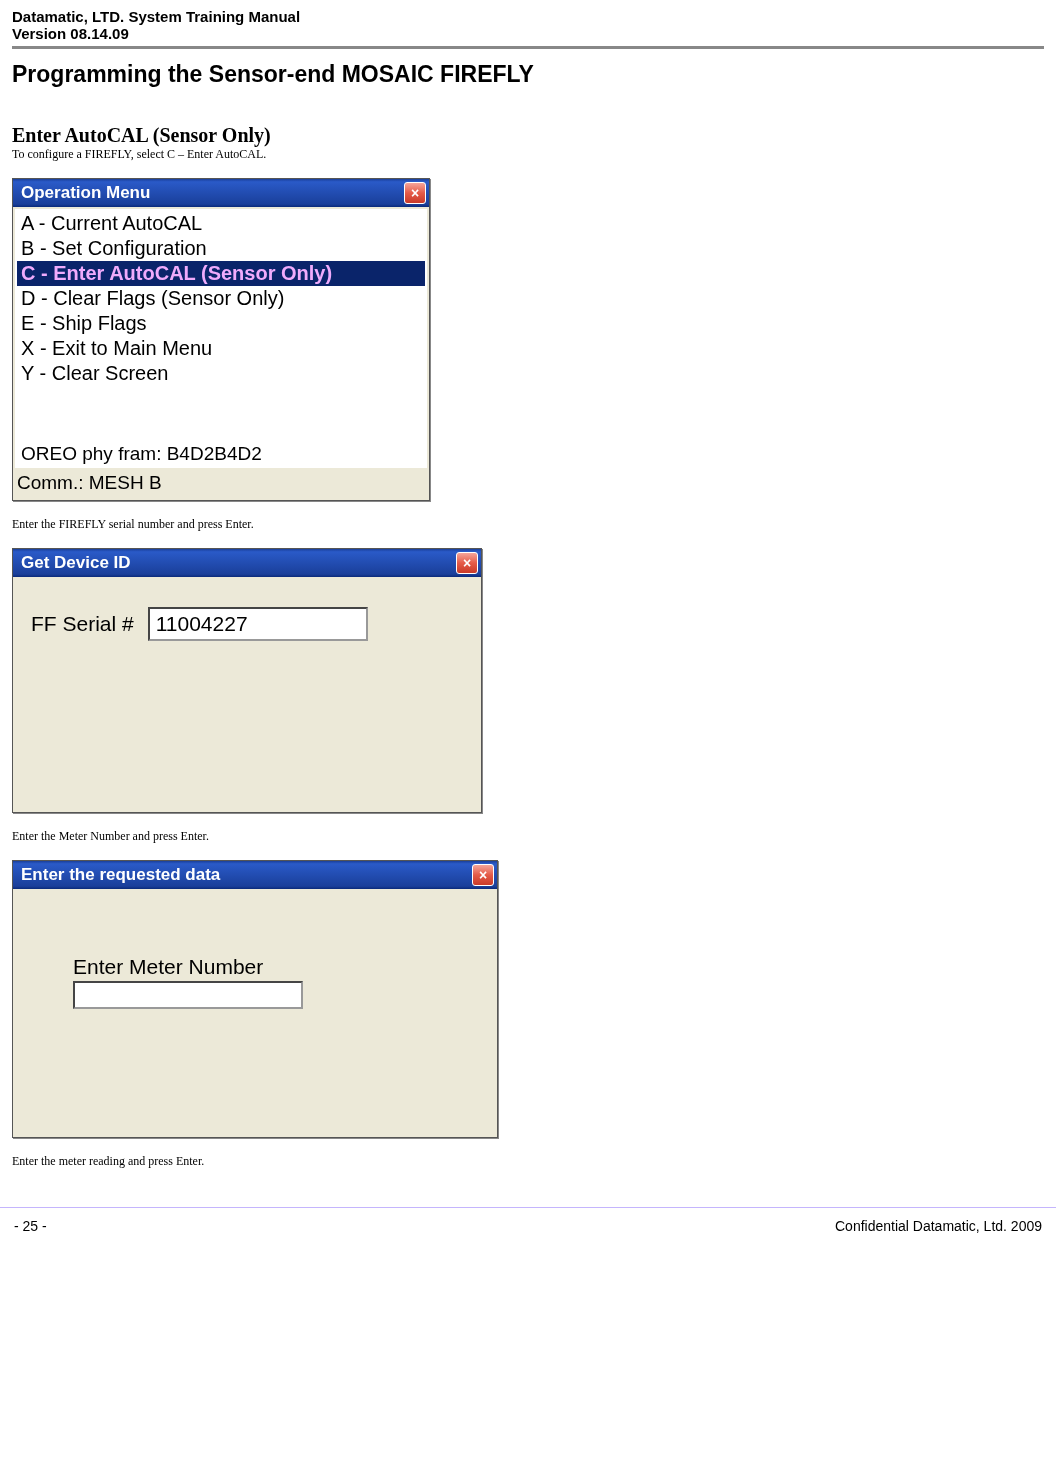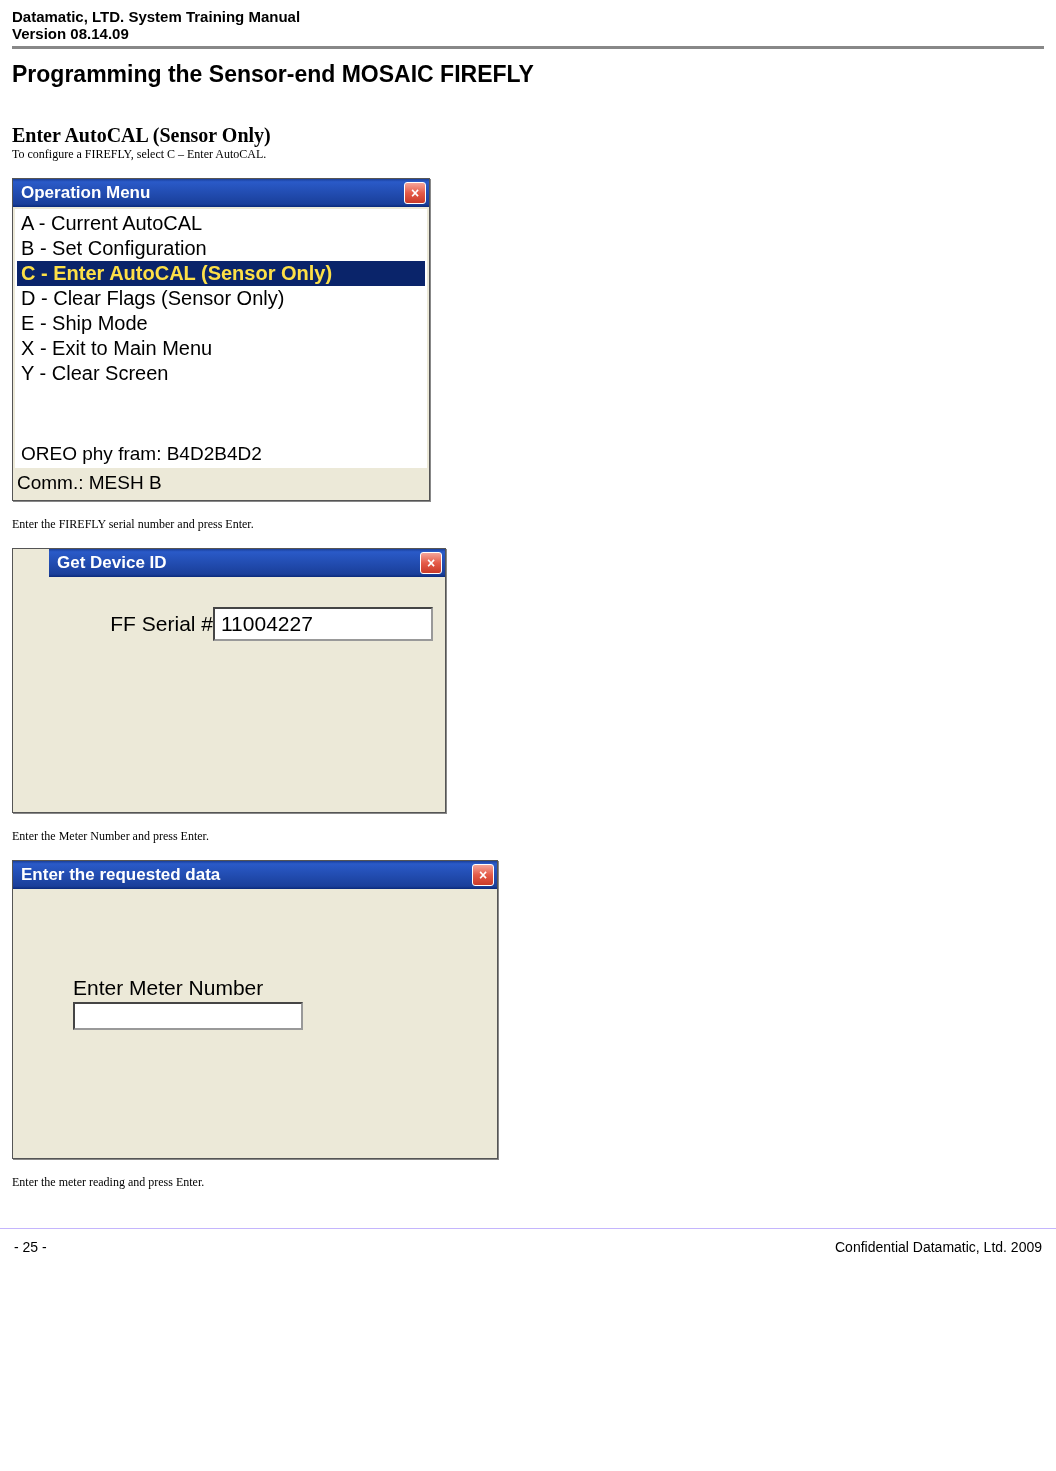--- a/index.html
+++ b/index.html
@@ -45,21 +45,21 @@
       margin-top: 16px;
     }
     .dialog {
       border: 1px solid #555;
       background: #ece9d8;
       font-family: Tahoma, Arial, sans-serif;
       box-shadow: 1px 1px 0 #888;
       margin-bottom: 4px;
     }
     .dialog.op-menu { width: 418px; }
-    .dialog.get-id { width: 434px; padding-left: 36px; }
+    .dialog.get-id { width: 470px; }
     .dialog.enter-data { width: 486px; }
     .titlebar {
       display: flex;
       align-items: center;
       justify-content: space-between;
       background: linear-gradient(to bottom, #1a3f9a, #2a5ac8 10%, #1a3f9a 90%, #0a2a7a);
       color: #fff;
       padding: 3px 3px 3px 8px;
       font-weight: bold;
       font-size: 17px;
@@ -84,21 +84,21 @@
       margin: 2px;
       padding: 2px;
       font-size: 20px;
     }
     .menu-line {
       padding: 1px 4px;
       white-space: nowrap;
     }
     .menu-line.selected {
       background: #0a246a;
-      color: #fde047;
+      color: #f0abfc;
       font-weight: bold;
     }
     .menu-spacer { height: 56px; }
     .menu-footer {
       padding: 1px 4px;
       font-size: 19px;
     }
     .comm-line {
       padding: 2px 6px 6px 4px;
       font-size: 19px;
@@ -107,39 +107,38 @@
     
     .get-id-body {
       background: #ece9d8;
       height: 235px;
       padding: 0;
     }
     .get-id-row {
       display: flex;
       align-items: center;
       padding: 30px 12px 0 18px;
-      justify-content: flex-end;
+      gap: 14px;
     }
     .get-id-label {
       font-size: 21px;
     }
     .get-id-input {
       border: 2px inset #999;
       background: #fff;
       padding: 3px 6px;
       font-size: 21px;
       width: 220px;
       font-family: Tahoma, Arial, sans-serif;
     }
     
     .enter-data-body {
       background: #ece9d8;
       height: 248px;
       padding: 66px 0 0 60px;
-      margin-top: 21px;
     }
     .enter-meter-label {
       font-size: 21px;
       margin-bottom: 2px;
     }
     .enter-meter-input {
       border: 2px inset #999;
       background: #fff;
       width: 230px;
       height: 28px;
@@ -178,21 +177,21 @@
       <span>Operation Menu</span>
       <div class="close-btn">
         <span>×</span>
       </div>
     </div>
     <div class="dialog-body">
       <div class="menu-line">A - Current AutoCAL</div>
       <div class="menu-line">B - Set Configuration</div>
       <div class="menu-line selected">C - Enter AutoCAL (Sensor Only)</div>
       <div class="menu-line">D - Clear Flags (Sensor Only)</div>
-      <div class="menu-line">E - Ship Mode</div>
+      <div class="menu-line">E - Ship Flags</div>
       <div class="menu-line">X - Exit to Main Menu</div>
       <div class="menu-line">Y - Clear Screen</div>
       <div class="menu-spacer"></div>
       <div class="menu-footer">OREO phy fram: B4D2B4D2</div>
     </div>
     <div class="comm-line">Comm.: MESH  B</div>
   </div>
 
   <div class="body-text mid">Enter the FIREFLY serial number and press Enter.</div>
 

